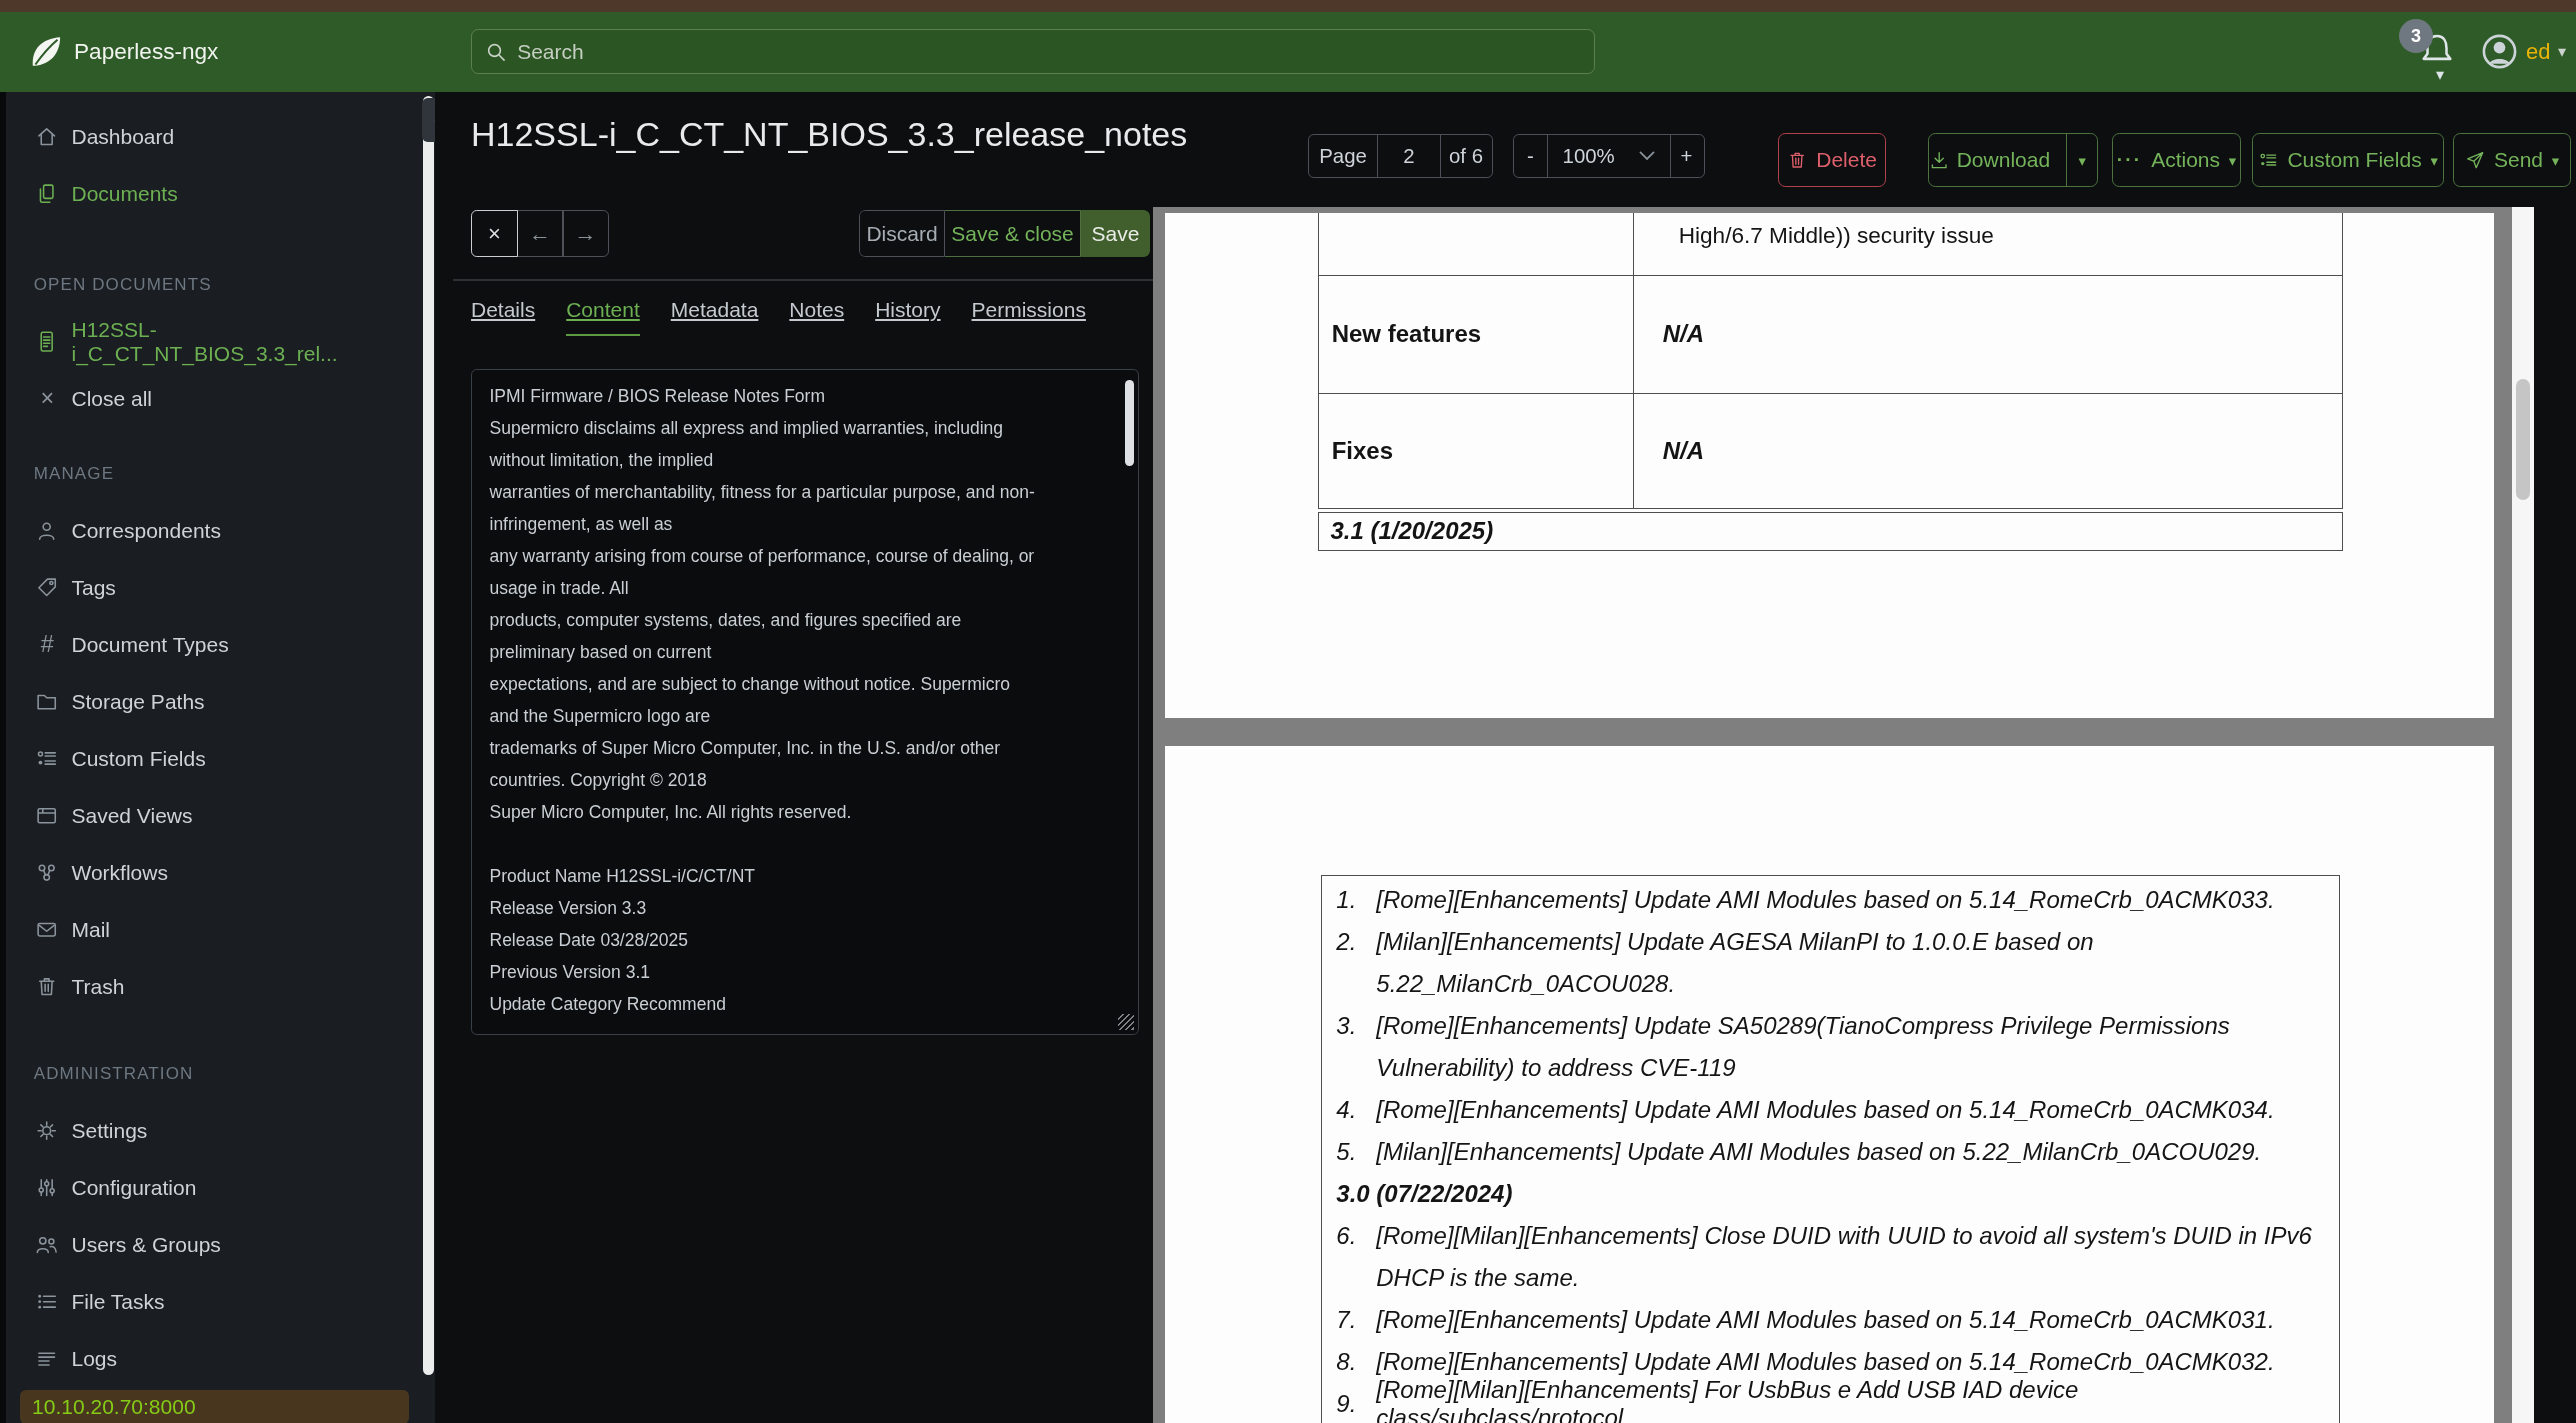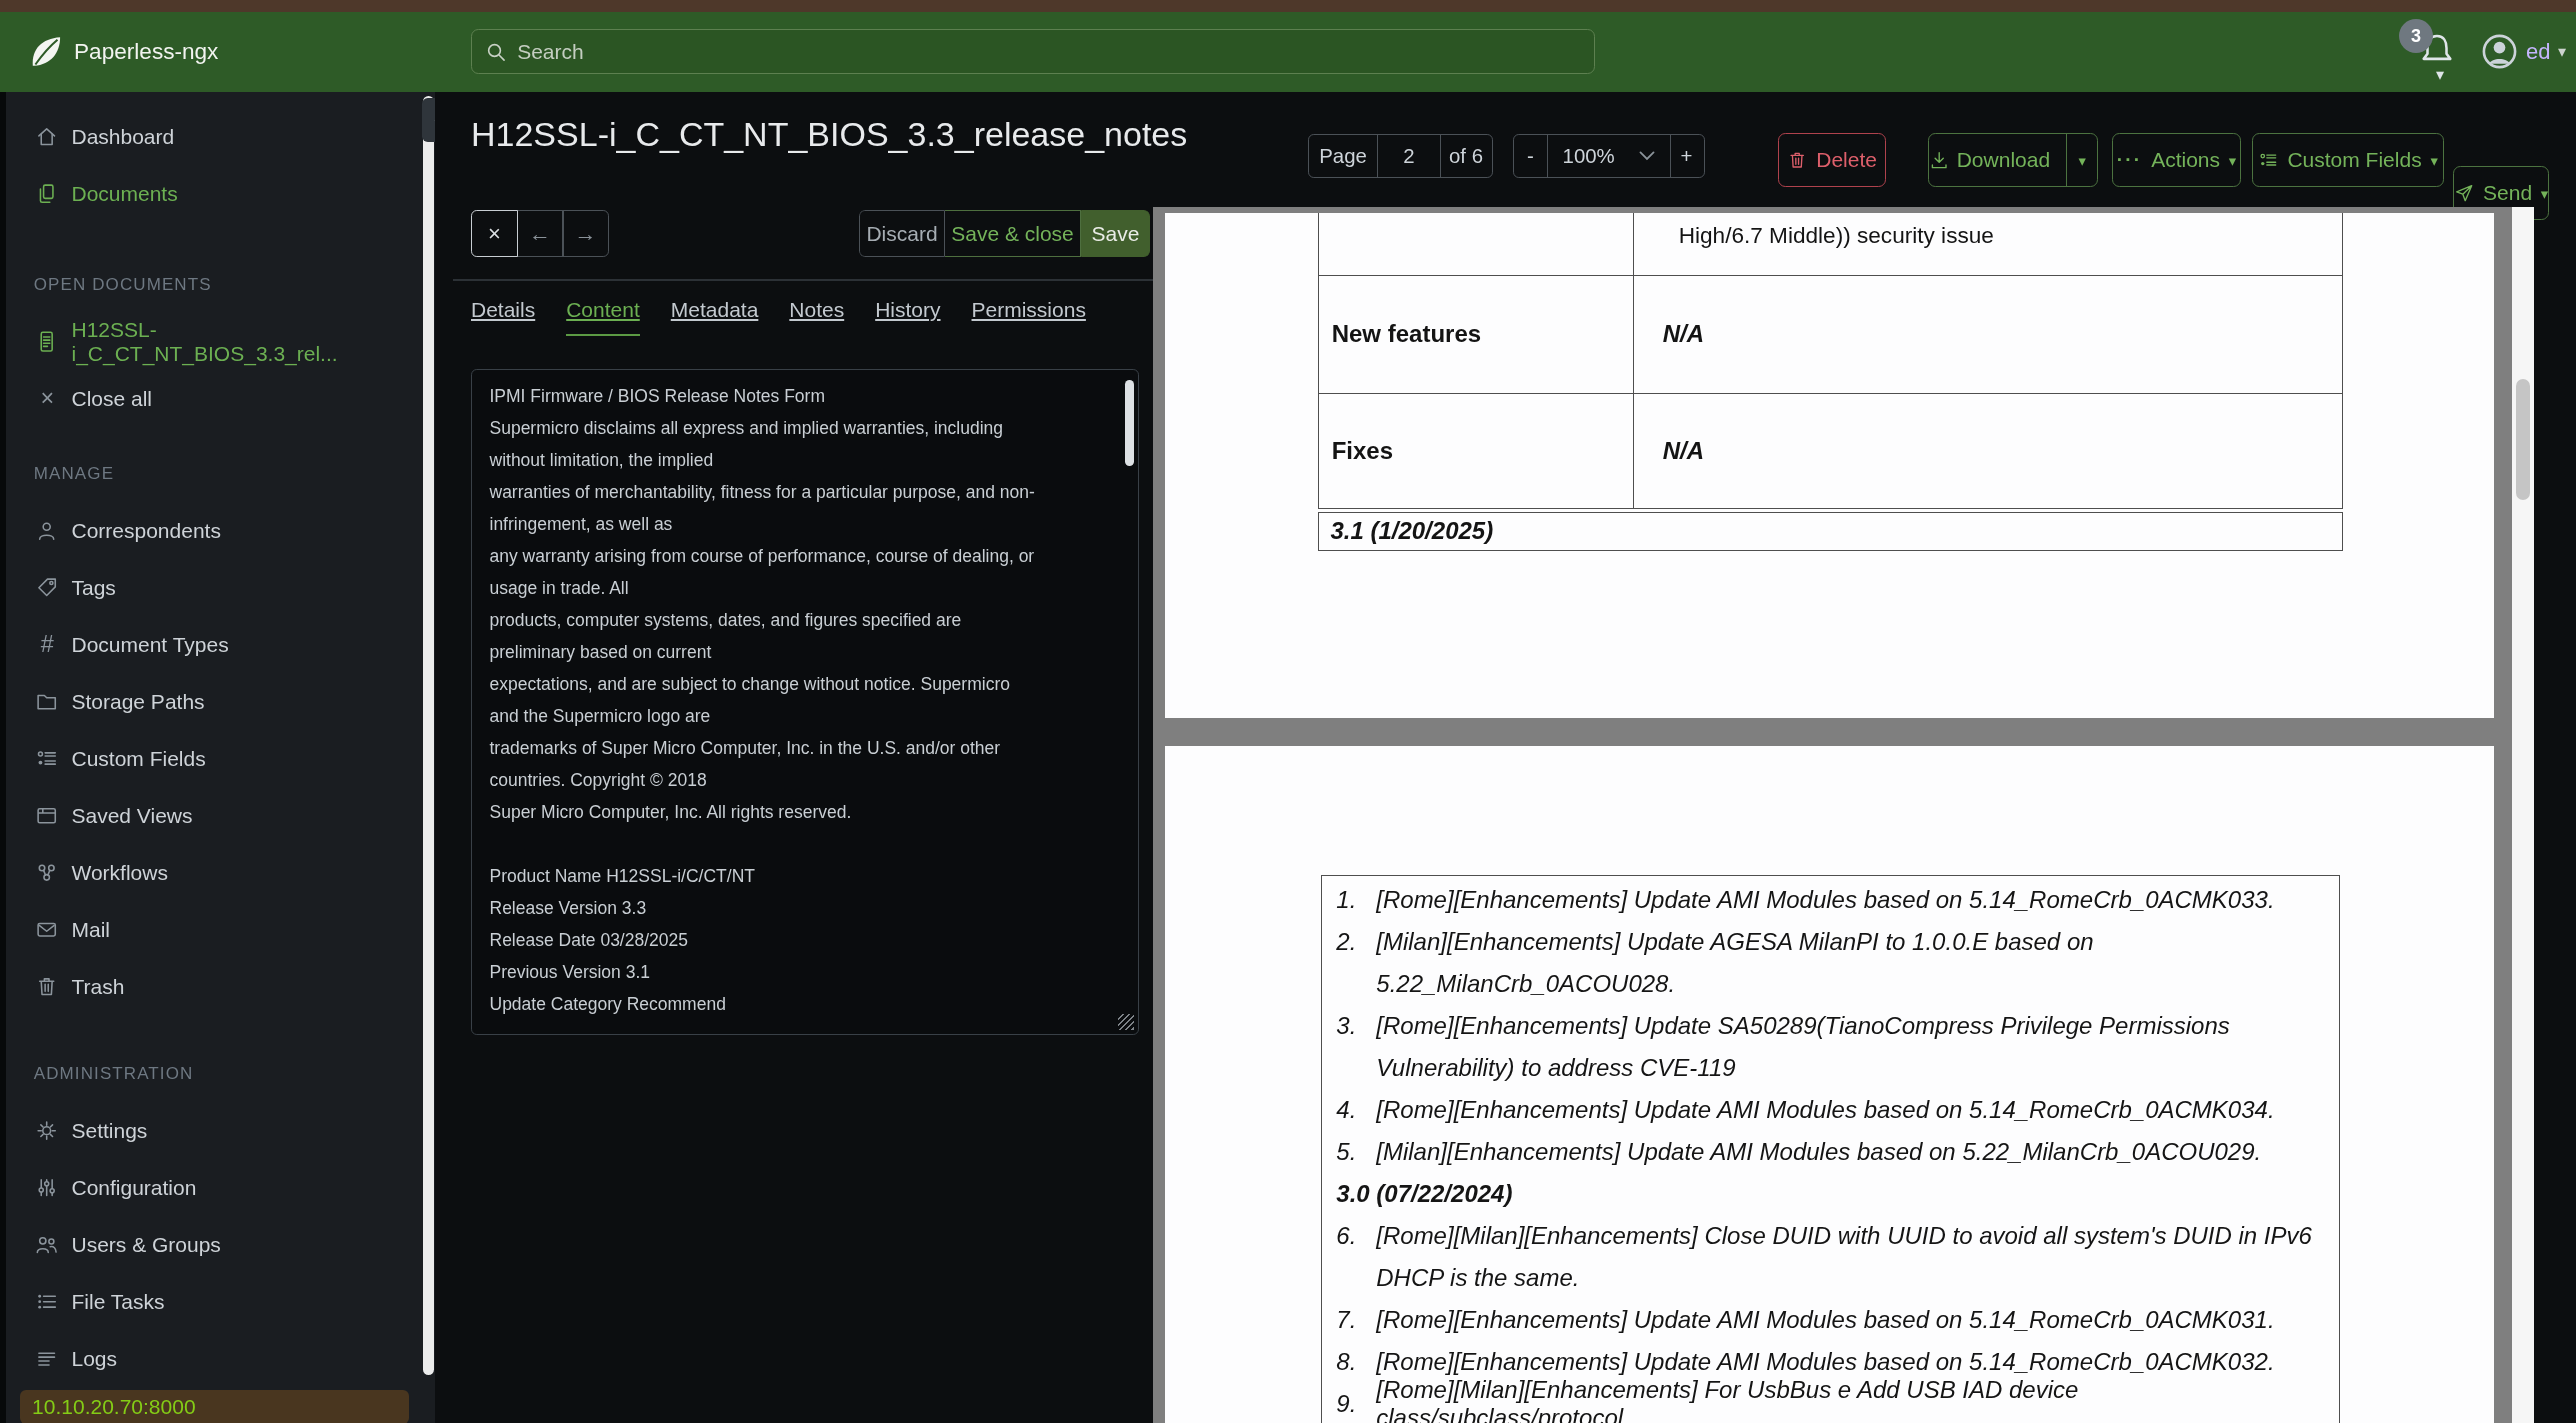--- a/index.html
+++ b/index.html
@@ -17,21 +17,21 @@
                border-radius:7.3px; background:#2b5523; display:flex; align-items:center; padding:0 13px; }
   #searchbox .mag { color:#c9d2c6; margin-right:10.2px; }
   #search-input { flex:1; background:transparent; border:none; outline:none; color:#cdd6ca;
                   font-size:21px; font-family:"Liberation Sans",sans-serif; }
   #search-input::placeholder { color:#c4cec1; opacity:1; }
   #notif-badge { left:2399px; top:7.3px; width:34px; height:34px; border-radius:50%; background:#6f7880;
                  color:#fff; font-size:18px; font-weight:bold; text-align:center; line-height:34px; z-index:2; }
   #bell { left:2418px; top:19px; color:#dfe5e9; }
   #bell-caret { left:2436px; top:53px; font-size:16px; color:#dfe5e9; }
   #avatar { left:2480px; top:20.4px; color:#ccd3d9; }
-  #user-name { left:2526px; top:0; height:80px; line-height:80px; font-size:22px; color:#c4b5fd; }
+  #user-name { left:2526px; top:0; height:80px; line-height:80px; font-size:22px; color:#eab308; }
   #user-caret { left:2558px; top:0; height:80px; line-height:80px; font-size:16px; color:#cdd4cf; }
 
   
   #sidebar { left:0; top:92px; width:435px; height:1332px; background:#1a1d21; overflow:hidden; }
   #sidebar-edge { left:0; top:0; width:5.8px; height:1332px; background:#07090a; }
   #sb-scrollbar { left:423px; top:4.4px; width:11px; height:1279px; background:#ececec; border-radius:5.8px; }
   #sb-col { position:absolute; left:5.8px; top:16px; width:409px; }
   .sb-item { height:57px; display:flex; align-items:center; padding-left:29px; color:#ced3d8;
              font-size:21px; cursor:pointer; }
   .sb-item .sb-ico { width:25px; margin-right:11.7px; color:#8b949c; flex:none; }
@@ -59,21 +59,21 @@
          border:1.5px solid #4c7340; border-radius:7.3px; color:#74b35a; font-size:21px; cursor:pointer;
          background:transparent; }
   .btn .caret { font-size:14.6px; }
   #btn-delete { left:1778px; top:133px; width:108px; border-color:#b0424d; color:#dd5f6b; }
   #btn-download { left:1928px; top:133px; width:170px; padding:0; gap:16px; }
   #btn-download .main { flex:1; display:flex; align-items:center; justify-content:center; gap:7.3px; height:100%; }
   #btn-download .dd { width:31px; height:100%; border-left:1.5px solid #4c7340; display:flex;
                       align-items:center; justify-content:center; font-size:14.6px; }
   #btn-actions { left:2112px; top:133px; width:129px; }
   #btn-custom { left:2252px; top:133px; width:192px; }
-  #btn-send { left:2453px; top:133px; width:96px;margin-top:33px; }
+  #btn-send { left:2453px; top:133px; width:118px; }
   .dots { letter-spacing:2.2px; font-weight:bold; font-size:19px; }
 
   
   #nav-group { left:471px; top:210px; height:47px; display:flex; border-radius:5.8px; }
   .nav-btn { width:47px; height:47px; border:1.5px solid #4b5157; display:flex; align-items:center;
              justify-content:center; font-size:22px; color:#8a9299; cursor:pointer; margin-left:-1.5px; }
   .nav-btn:first-child { margin-left:0; border-radius:5.8px 0 0 5.8px; border-color:#c8cdd2; color:#dbdfe2; z-index:1; }
   .nav-btn:last-child { border-radius:0 5.8px 5.8px 0; }
   #save-group { left:859px; top:210px; height:47px; display:flex; border-radius:5.8px; overflow:hidden; }
   .sv-seg { height:47px; display:flex; align-items:center; justify-content:center; font-size:21px; cursor:pointer; }

